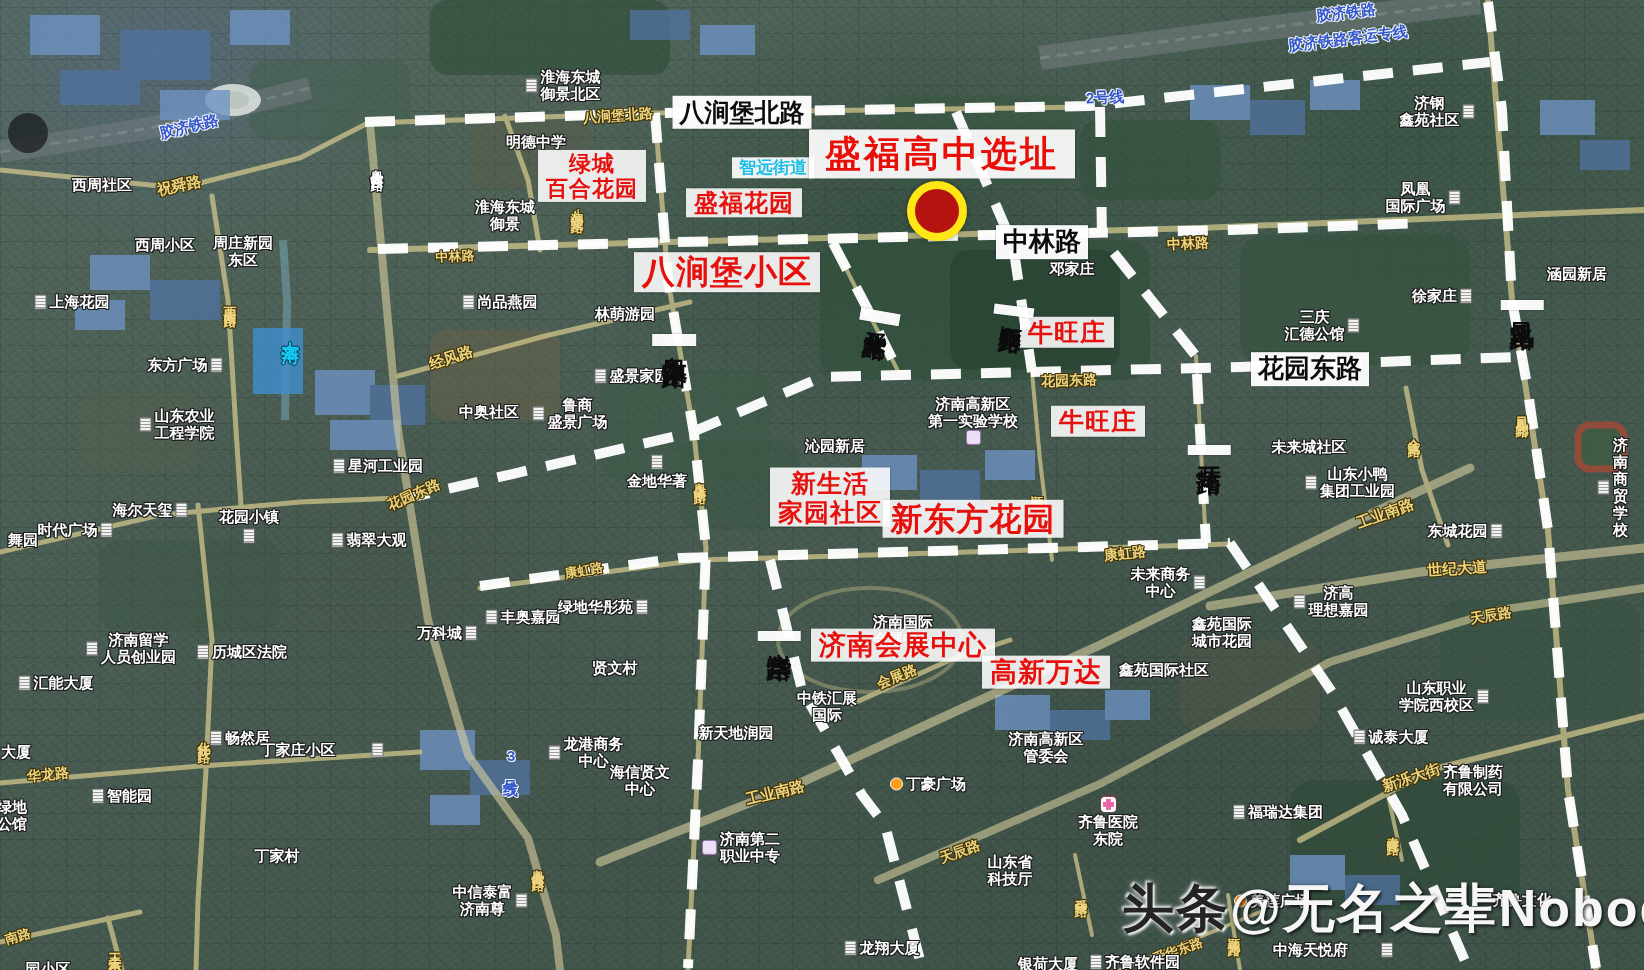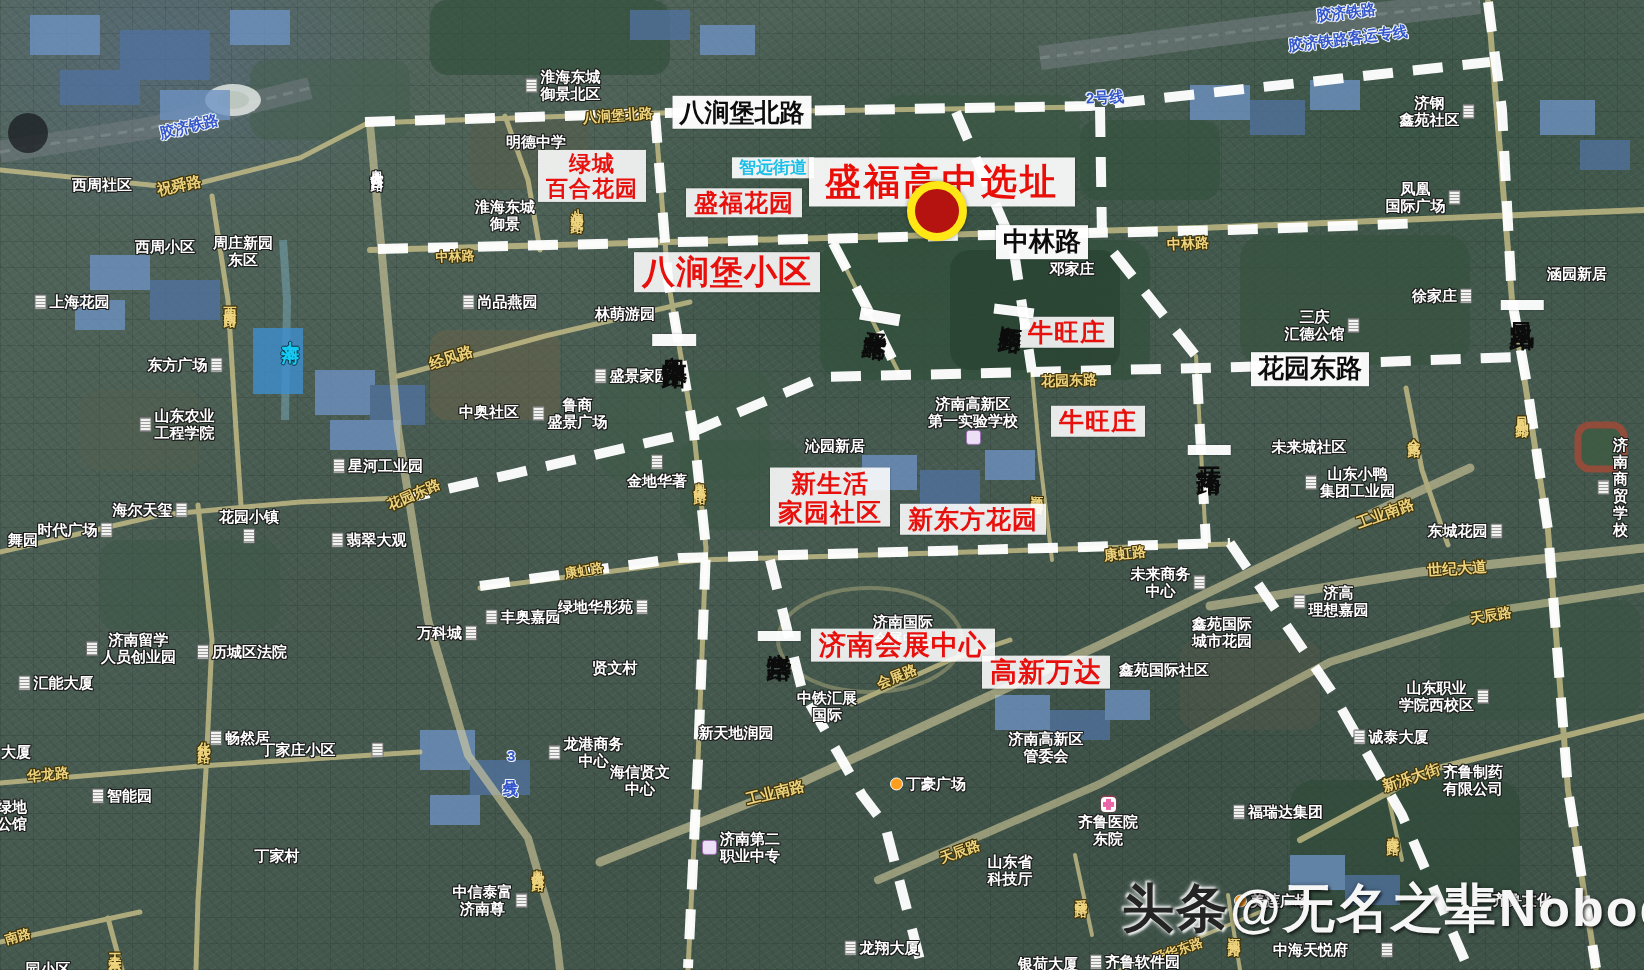--- a/index.html
+++ b/index.html
@@ -19,21 +19,21 @@
       repeating-linear-gradient(90deg, rgba(16,26,21,.12) 0 1px, transparent 1px 33px),
       repeating-linear-gradient(47deg, rgba(0,0,0,.05) 0 2px, transparent 2px 8px),
       repeating-linear-gradient(-33deg, rgba(255,255,255,.04) 0 1px, transparent 1px 6px);}
   svg.decor{position:absolute;left:0;top:0;z-index:1;}
   #labels{position:absolute;inset:0;z-index:2;}
   .lbl{position:absolute;font-weight:bold;white-space:pre-line;text-align:center;line-height:1.14;
        display:inline-flex;align-items:center;gap:3px;pointer-events:none;}
   .lbl.col{flex-direction:column;gap:1px;}
   .lbl.vert > .txt{writing-mode:vertical-rl;text-orientation:upright;letter-spacing:3px;white-space:pre;}
   .k-title{font-size:36px;color:#e90f08;background:rgba(255,255,255,.92);padding:4px 16px;z-index:7;
-           letter-spacing:3px;box-shadow:0 0 3px rgba(0,0,0,.35);margin-top:28px;}
+           letter-spacing:3px;box-shadow:0 0 3px rgba(0,0,0,.35);}
   .k-red{color:#e8100d;background:rgba(255,255,255,.88);padding:1px 8px;z-index:6;letter-spacing:1px;
          box-shadow:0 0 2px rgba(0,0,0,.3);}
   .k-roadbig{color:#0c0c0c;background:rgba(255,255,255,.96);padding:2px 7px;z-index:6;
          box-shadow:0 0 2px rgba(0,0,0,.35);}
   .k-roadbig.vert > .txt{letter-spacing:2px;}
   .k-cyanpanel{color:#18bfe8;background:rgba(255,255,255,.92);padding:1px 7px;font-size:17px;z-index:5;}
   .k-pl{color:#ffffff;font-size:15px;z-index:3;
     text-shadow:1px 0 0 #1d1d1d,-1px 0 0 #1d1d1d,0 1px 0 #1d1d1d,0 -1px 0 #1d1d1d,
                 1px 1px 0 #1d1d1d,-1px -1px 0 #1d1d1d,1px -1px 0 #1d1d1d,-1px 1px 0 #1d1d1d;}
   .k-ry{color:#eed47e;font-size:14px;z-index:2;
@@ -185,21 +185,21 @@
   <div id="labels">
       <div class="lbl k-title" style="left: 942px; top: 154px; transform: translate(-50%, -50%);"><span class="txt">盛福高中选址</span></div>
       <div class="lbl k-red" style="left: 592px; top: 176px; font-size: 22px; transform: translate(-50%, -50%);"><span class="txt">绿城
 百合花园</span></div>
       <div class="lbl k-red" style="left: 744px; top: 203px; font-size: 24px; transform: translate(-50%, -50%);"><span class="txt">盛福花园</span></div>
       <div class="lbl k-red" style="left: 727px; top: 272px; font-size: 33px; transform: translate(-50%, -50%);"><span class="txt">八涧堡小区</span></div>
       <div class="lbl k-red" style="left: 1067px; top: 332px; font-size: 25px; transform: translate(-50%, -50%);"><span class="txt">牛旺庄</span></div>
       <div class="lbl k-red" style="left: 1098px; top: 421px; font-size: 25px; transform: translate(-50%, -50%);"><span class="txt">牛旺庄</span></div>
       <div class="lbl k-red" style="left: 830px; top: 497px; font-size: 25px; transform: translate(-50%, -50%);"><span class="txt">新生活
 家园社区</span></div>
-      <div class="lbl k-red" style="left: 973px; top: 519px; font-size: 25px; transform: translate(-50%, -50%);"><span class="txt">新东方花园</span></div>
+      <div class="lbl k-red" style="left: 973px; top: 519px; font-size: 32px; transform: translate(-50%, -50%);"><span class="txt">新东方花园</span></div>
       <div class="lbl k-red" style="left: 903px; top: 645px; font-size: 27px; transform: translate(-50%, -50%);"><span class="txt">济南会展中心</span></div>
       <div class="lbl k-red" style="left: 1046px; top: 672px; font-size: 27px; transform: translate(-50%, -50%);"><span class="txt">高新万达</span></div>
       <div class="lbl k-roadbig" style="left: 742px; top: 112px; font-size: 25px; transform: translate(-50%, -50%);"><span class="txt">八涧堡北路</span></div>
       <div class="lbl k-roadbig" style="left: 1042px; top: 242px; font-size: 26px; transform: translate(-50%, -50%);"><span class="txt">中林路</span></div>
       <div class="lbl k-roadbig" style="left: 1310px; top: 369px; font-size: 26px; transform: translate(-50%, -50%);"><span class="txt">花园东路</span></div>
       <div class="lbl k-roadbig vert" style="left: 674px; top: 340px; font-size: 26px; transform: translate(-50%, -50%);"><span class="txt">奥体中路</span></div>
       <div class="lbl k-roadbig vert" style="left: 880px; top: 317px; font-size: 23px; transform: translate(-50%, -50%) rotate(10deg);"><span class="txt">舜华北路</span></div>
       <div class="lbl k-roadbig vert" style="left: 1014px; top: 311px; font-size: 23px; transform: translate(-50%, -50%) rotate(7deg);"><span class="txt">颖秀路</span></div>
       <div class="lbl k-roadbig vert" style="left: 1209px; top: 450px; font-size: 25px; transform: translate(-50%, -50%);"><span class="txt">开拓路</span></div>
       <div class="lbl k-roadbig vert" style="left: 779px; top: 636px; font-size: 25px; transform: translate(-50%, -50%);"><span class="txt">崇华路</span></div>
@@ -239,21 +239,21 @@
       <div class="lbl k-ry vert" style="left: 1080px; top: 893px; font-size: 13px; transform: translate(-50%, -50%);"><span class="txt">舜华路</span></div>
       <div class="lbl k-ry vert" style="left: 1233px; top: 932px; font-size: 13px; transform: translate(-50%, -50%);"><span class="txt">颖秀路</span></div>
       <div class="lbl k-ry" style="left: 1178px; top: 951px; font-size: 13px; transform: translate(-50%, -50%) rotate(-20deg);"><span class="txt">舜华东路</span></div>
       <div class="lbl k-ry vert" style="left: 1392px; top: 831px; font-size: 13px; transform: translate(-50%, -50%);"><span class="txt">春晖路</span></div>
       <div class="lbl k-ry vert" style="left: 114px; top: 948px; font-size: 13px; transform: translate(-50%, -50%);"><span class="txt">王舍人街</span></div>
       <div class="lbl k-ry" style="left: 18px; top: 937px; font-size: 13px; transform: translate(-50%, -50%) rotate(-16deg);"><span class="txt">南路</span></div>
       <div class="lbl k-pl" style="left: 903px; top: 630px; transform: translate(-50%, -50%);"><span class="txt">济南国际
 会展中心</span></div>
       <div class="lbl k-pl" style="left: 102px; top: 185px; transform: translate(-50%, -50%);"><span class="txt">西周社区</span></div>
       <div class="lbl k-pl vert" style="left: 376px; top: 166px; font-size: 13px; transform: translate(-50%, -50%);"><span class="txt">奥体西路</span></div>
-      <div class="lbl k-pl" style="left: 165px; top: 247px; transform: translate(-50%, -50%);"><span class="txt">西周小区</span></div>
+      <div class="lbl k-pl" style="left: 165px; top: 247px; transform: translate(-50%, -50%); font-family: Liberation Mono, monospace;"><span class="txt">西周小区</span></div>
       <div class="lbl k-pl" style="left: 243px; top: 251px; transform: translate(-50%, -50%);"><span class="txt">周庄新园
 东区</span></div>
       <div class="lbl k-pl" style="left: 72px; top: 302px; transform: translate(-50%, -50%);"><span class="ic ic-bldg"></span><span class="txt">上海花园</span></div>
       <div class="lbl k-pl" style="left: 185px; top: 365px; transform: translate(-50%, -50%);"><span class="txt">东方广场</span><span class="ic ic-bldg"></span></div>
       <div class="lbl k-pl" style="left: 177px; top: 424px; transform: translate(-50%, -50%);"><span class="ic ic-bldg"></span><span class="txt">山东农业
 工程学院</span></div>
       <div class="lbl k-pl" style="left: 378px; top: 466px; transform: translate(-50%, -50%);"><span class="ic ic-bldg"></span><span class="txt">星河工业园</span></div>
       <div class="lbl k-pl" style="left: 150px; top: 510px; transform: translate(-50%, -50%);"><span class="txt">海尔天玺</span><span class="ic ic-bldg"></span></div>
       <div class="lbl k-pl" style="left: 75px; top: 530px; transform: translate(-50%, -50%);"><span class="txt">时代广场</span><span class="ic ic-bldg"></span></div>
       <div class="lbl k-pl" style="left: 249px; top: 526px; transform: translate(-50%, -50%); flex-direction: column;"><span class="txt">花园小镇</span><span class="ic ic-bldg"></span></div>

